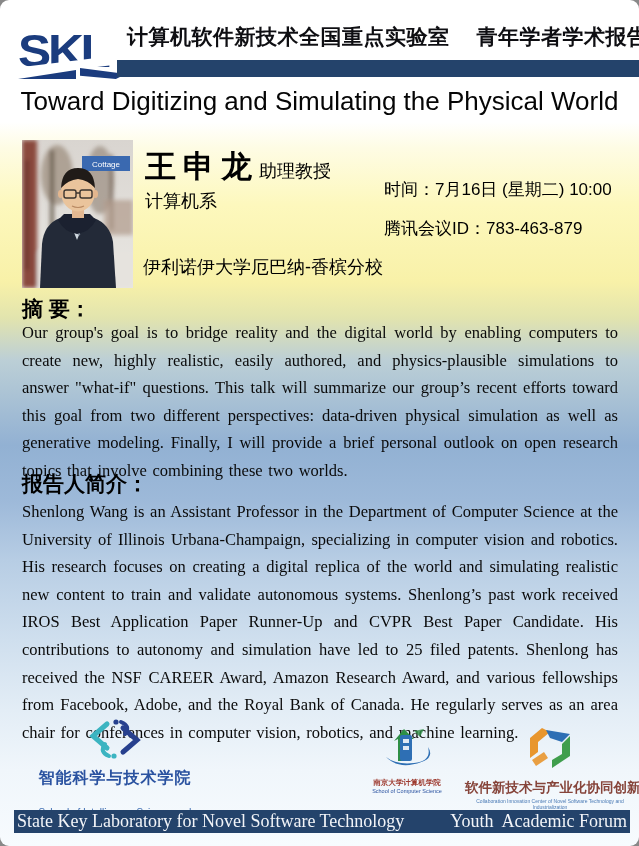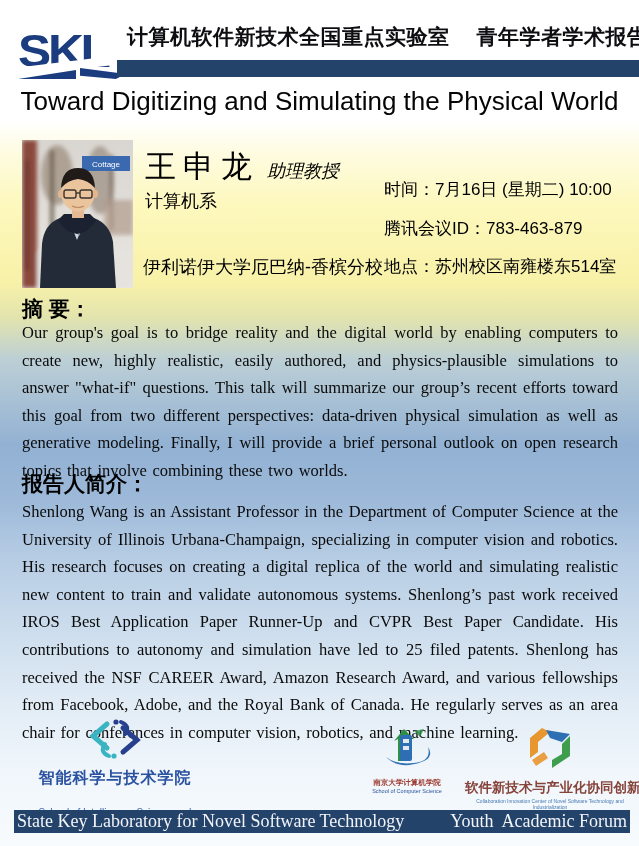--- a/index.html
+++ b/index.html
@@ -10,20 +10,21 @@
     font-family:"Liberation Sans",sans-serif;
     overflow:hidden;
     background:linear-gradient(180deg,
       #ffffff 0px,#ffffff 122px,
       #fefce4 148px,#fdf8bd 205px,
       #f8f1a8 282px,#e2e4ae 318px,
       #bccfd6 360px,#92b1d3 445px,
       #9db9d9 500px,#b7cde4 560px,
       #cfdfee 640px,#e3edf6 710px,
       #f0f6fb 770px,#f7fbfe 846px);
+    border-radius:9px;
   }
   .abs{position:absolute;}
 
   
   .skl-logo{left:18px;top:28px;width:102px;height:52px;}
   .skl-text{
     font-weight:900;font-size:46px;line-height:46px;color:#1b3c7e;
     letter-spacing:-3px;transform:scaleX(1.08);transform-origin:left;
     font-family:"Liberation Sans",sans-serif;
   }
@@ -50,25 +51,25 @@
   
   .talk-title{
     left:0;right:0;top:86px;text-align:center;
     font-size:26px;color:#050505;font-weight:400;
   }
 
   
   .photo{left:22px;top:140px;width:111px;height:148px;}
   .speaker-name-row{left:145px;top:146px;white-space:nowrap;}
   .speaker-name{
-    font-size:31px;font-weight:normal;color:#000;
+    font-size:31px;font-weight:bold;color:#000;
     letter-spacing:7px;
     font-family:"Liberation Serif","DejaVu Serif",serif;
   }
-  .speaker-title{font-size:18px;color:#000;margin-left:8px;font-style:italic;}
+  .speaker-title{font-size:18px;color:#000;margin-left:0;}
   .speaker-dept{left:145px;top:189px;font-size:18px;color:#000;}
   .speaker-affil{left:143px;top:255px;font-size:18px;color:#000;}
   .meta-time{left:384px;top:178px;font-size:17px;color:#000;white-space:nowrap;}
   .meta-meeting{left:384px;top:217px;font-size:17px;color:#000;white-space:nowrap;}
   .meta-location{left:384px;top:255px;font-size:17px;color:#000;white-space:nowrap;}
 
   
   .sec-heading{font-size:21px;font-weight:bold;color:#000;}
   .abstract-heading{left:22px;top:295px;text-align:center;}
   .abstract-body{
@@ -170,21 +171,20 @@
     </svg>
   </div>
 
   <div class="abs speaker-name-row">
     <span class="speaker-name">王申龙</span><span class="speaker-title">助理教授</span>
   </div>
   <div class="abs speaker-dept">计算机系</div>
   <div class="abs speaker-affil">伊利诺伊大学厄巴纳-香槟分校</div>
   <div class="abs meta-time">时间：7月16日 (星期二) 10:00</div>
   <div class="abs meta-meeting">腾讯会议ID：783-463-879</div>
-  <div class="abs meta-location">地点：苏州校区南雍楼东514室</div>
 
   <div class="abs sec-heading abstract-heading">摘 要：</div>
   <div class="abs abstract-body">Our group's goal is to bridge reality and the digital world by enabling computers to create new, highly realistic, easily authored, and physics-plausible simulations to answer "what-if" questions. This talk will summarize our group’s recent efforts toward this goal from two different perspectives: data-driven physical simulation as well as generative modeling. Finally, I will provide a brief personal outlook on open research topics that involve combining these two worlds.</div>
 
   <div class="abs sec-heading bio-heading">报告人简介：</div>
   <div class="abs bio-body">Shenlong Wang is an Assistant Professor in the Department of Computer Science at the University of Illinois Urbana-Champaign, specializing in computer vision and robotics. His research focuses on creating a digital replica of the world and simulating realistic new content to train and validate autonomous systems. Shenlong’s past work received IROS Best Application Paper Runner-Up and CVPR Best Paper Candidate. His contributions to autonomy and simulation have led to 25 filed patents. Shenlong has received the NSF CAREER Award, Amazon Research Award, and various fellowships from Facebook, Adobe, and the Royal Bank of Canada. He regularly serves as an area chair for conferences in computer vision, robotics, and machine learning.</div>
 
   <div class="abs logo-block logo-left">
     <svg width="60" height="42" viewBox="0 0 60 42">
       <path d="M22 6 L8 18 L22 30" stroke="#3bb4c1" stroke-width="5" fill="none" stroke-linecap="round"></path>

